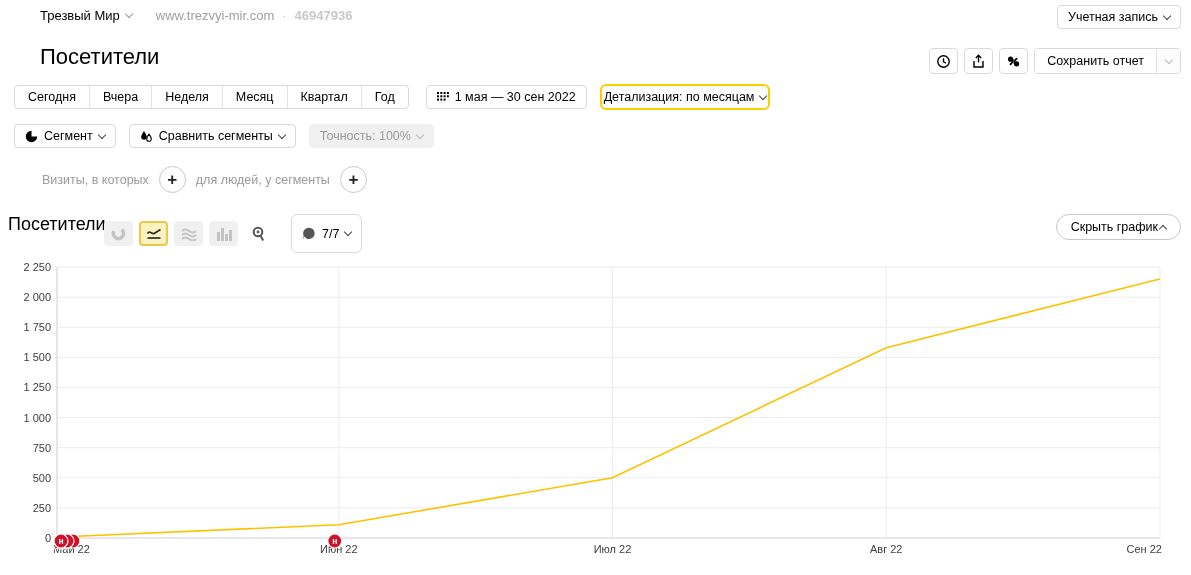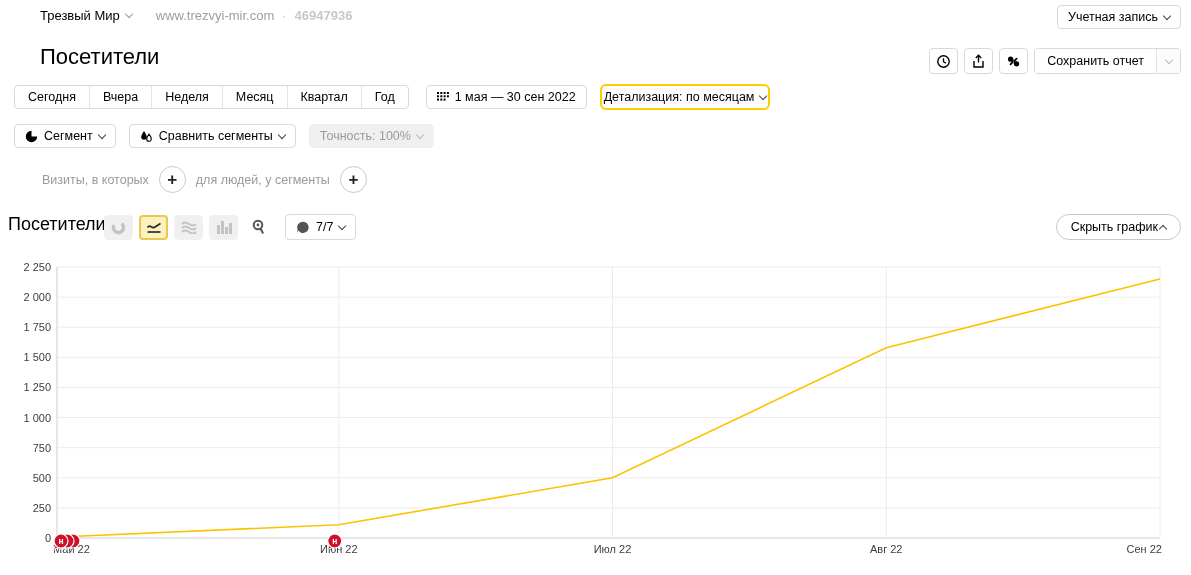--- a/index.html
+++ b/index.html
@@ -54,21 +54,21 @@
                  display:inline-flex; align-items:center; justify-content:center; font-size:17px;
                  font-weight:600; color:#222; cursor:pointer; line-height:1; }
 
   
   .chart-title { left:8px; top:214px; font-size:18px; }
   .charttype-row { left:104px; top:214px; display:flex; gap:6px; align-items:center; }
   .ct-btn { width:29px; height:25px; border-radius:4px; display:inline-flex; align-items:center;
             justify-content:center; background:#f0f0f0; border:1px solid #f0f0f0; cursor:default; }
   .ct-btn.enabled { background:transparent; border-color:transparent; cursor:pointer; }
   .ct-btn.selected { background:#fcf2c0; border:2px solid #e9c94d; cursor:pointer; }
-  .comments-btn { margin-left:6px; height:26px; }
+  .comments-btn { margin-left:12px; height:39px;border-radius:6px; }
   .hide-chart-btn { right:10px; top:214px; border:1px solid #c9c9c9; border-radius:14px; background:#fff;
                     padding:4px 14px; font-size:12.5px; display:inline-flex; gap:2px; align-items:center;
                     cursor:pointer; height:26px; }
 
   
   #chart-wrap { left:0; top:255px; width:1191px; height:316px; }
   .tick { font-size:11px; fill:#3d3d3d; font-family:"Liberation Sans", sans-serif; }
 </style>
 </head>
 <body>

